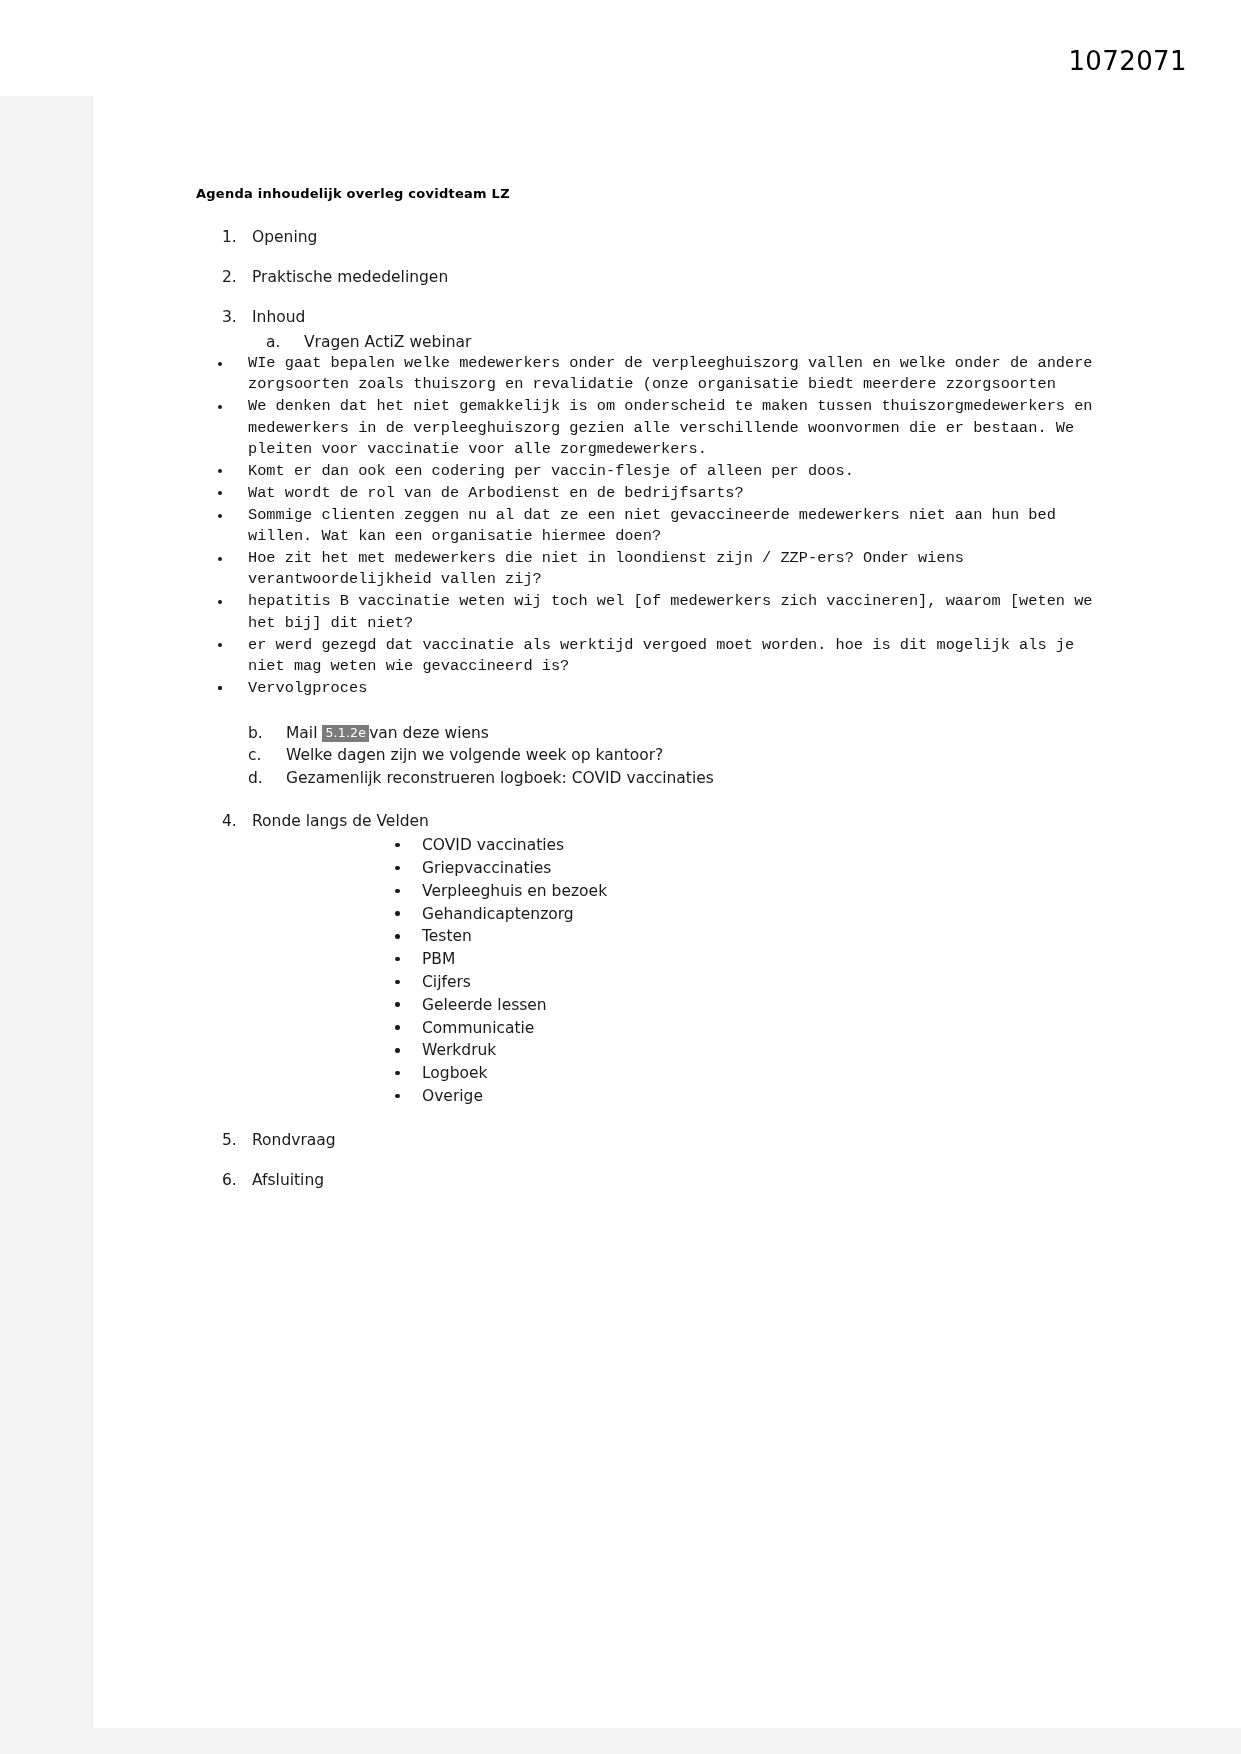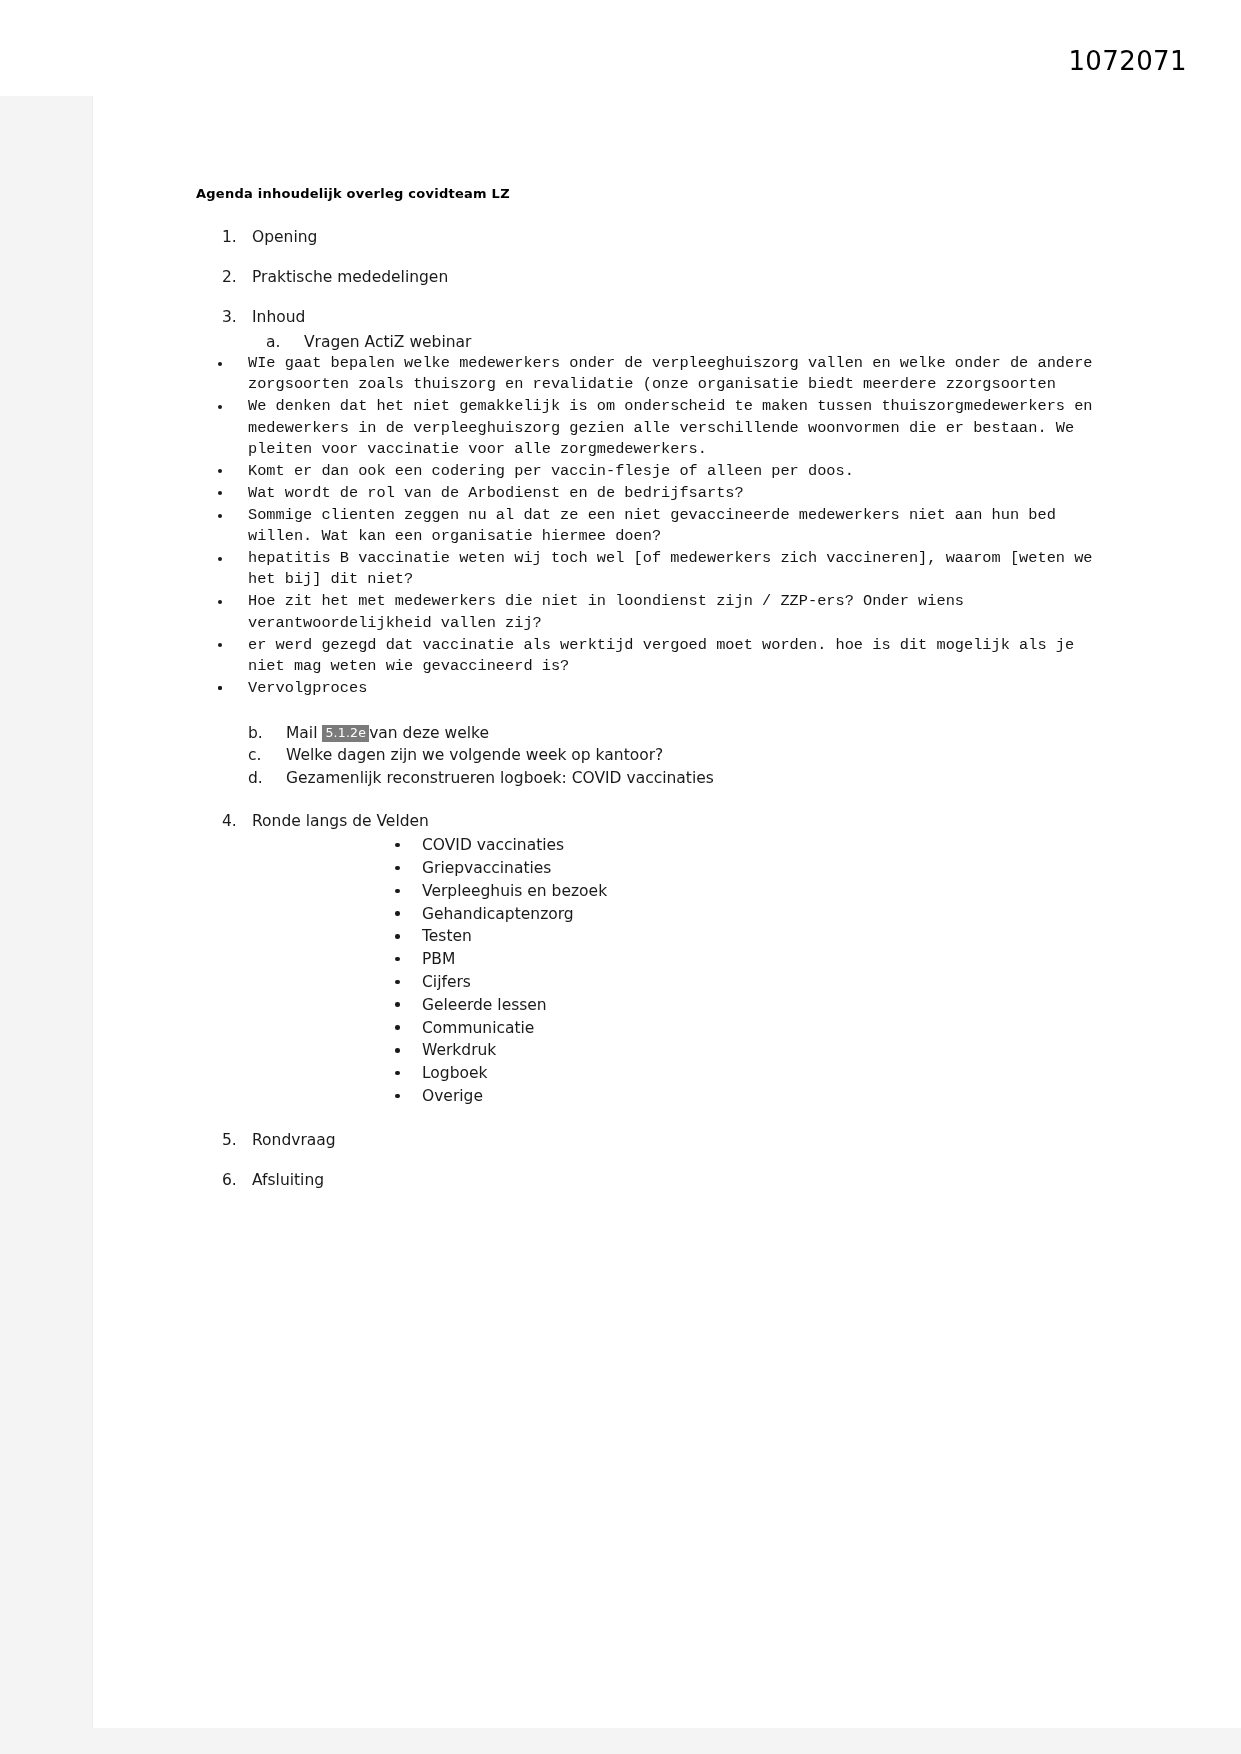--- a/index.html
+++ b/index.html
@@ -217,44 +217,44 @@
       <li class="flat-item">
         <span class="dot"></span>
         <span>Wat wordt de rol van de Arbodienst en de bedrijfsarts?</span>
       </li>
       <li class="flat-item">
         <span class="dot"></span>
         <span>Sommige clienten zeggen nu al dat ze een niet gevaccineerde medewerkers niet aan hun bed willen. Wat kan een organisatie hiermee doen?</span>
       </li>
       <li class="flat-item">
         <span class="dot"></span>
+        <span>Hoe zit het met medewerkers die niet in loondienst zijn / ZZP-ers? Onder wiens verantwoordelijkheid vallen zij?</span>
+      </li>
+      <li class="flat-item">
+        <span class="dot"></span>
         <span>hepatitis B vaccinatie weten wij toch wel [of medewerkers zich vaccineren], waarom [weten we het bij] dit niet?</span>
-      </li>
-      <li class="flat-item">
-        <span class="dot"></span>
-        <span>Hoe zit het met medewerkers die niet in loondienst zijn / ZZP-ers? Onder wiens verantwoordelijkheid vallen zij?</span>
       </li>
       <li class="flat-item">
         <span class="dot"></span>
         <span>er werd gezegd dat vaccinatie als werktijd vergoed moet worden. hoe is dit mogelijk als je niet mag weten wie gevaccineerd is?</span>
       </li>
       <li class="flat-item">
         <span class="dot"></span>
       </li>
       <li class="flat-item">
         <span class="dot"></span>
         <span>Vervolgproces</span>
       </li>
     </ul>
 
     <ol class="ol-alpha alpha-group">
       <li class="alpha-item">
         <span class="marker">b.</span>
         <span>Mail</span>
-        <span class="redaction">5.1.2e</span><span>van deze welke</span>
+        <span class="redaction">5.1.2e</span><span>van deze wiens</span>
       </li>
       <li class="alpha-item">
         <span class="marker">c.</span>
         <span>Welke dagen zijn we volgende week op kantoor?</span>
       </li>
       <li class="alpha-item">
         <span class="marker">d.</span>
         <span>Gezamenlijk reconstrueren logboek: COVID vaccinaties</span>
       </li>
     </ol>

